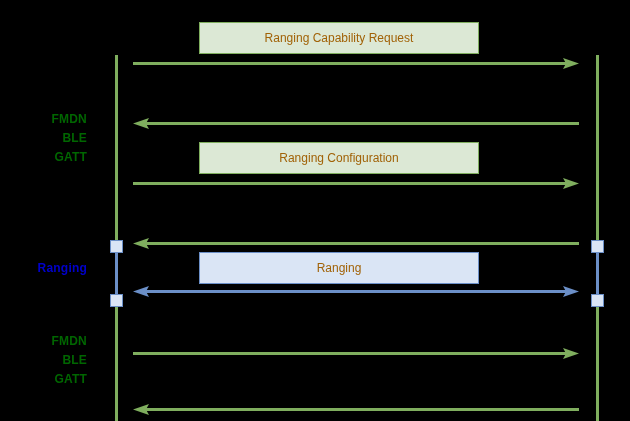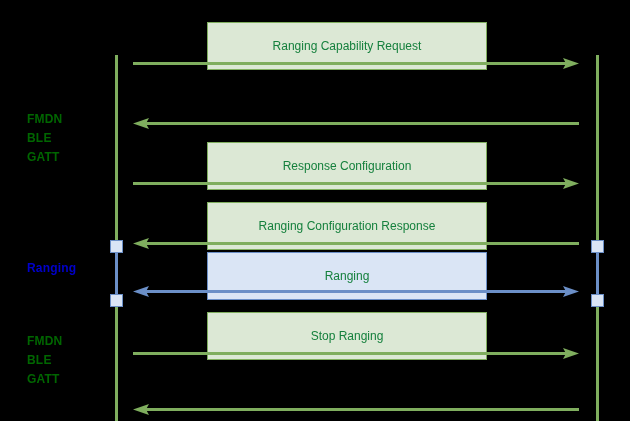--- a/index.html
+++ b/index.html
@@ -19,42 +19,42 @@
   
   .lifeline {
     position: absolute;
     width: 3px;
     background: #7FAE5E;
   }
 
   
   .phase-label {
     position: absolute;
-    text-align: left;
+    text-align: right;
     font-size: 12px;
     font-weight: bold;
     line-height: 19px;
     white-space: pre-line;
     letter-spacing: 0.2px;
   }
   .phase-label.green { color: #006600; }
   .phase-label.blue  { color: #0000CC; }
 
   
   .msg-box {
     position: absolute;
-    left: 207px;
+    left: 199px;
     width: 280px;
-    height: 48px;
+    height: 32px;
     box-sizing: border-box;
     display: flex;
     align-items: center;
     justify-content: center;
     font-size: 12px;
-    color: #15803d;
+    color: #a16207;
   }
   .msg-box.green {
     background: #DCE8D5;
     border: 1px solid #7FAE5E;
   }
   .msg-box.blue {
     background: #DAE5F5;
     border: 1px solid #6B8FC7;
   }
 
@@ -106,29 +106,28 @@
     </svg>
   </div>
 
   <div class="arrow" style="left:133px; top:118px; width:446px;">
     <svg width="446" height="11" viewBox="0 0 446 11">
       <line x1="12" y1="5.5" x2="446" y2="5.5" stroke="#7FAE5E" stroke-width="3"></line>
       <polygon points="0,5.5 16,0 13,5.5 16,11" fill="#7FAE5E"></polygon>
     </svg>
   </div>
 
-  <div class="msg-box green" style="top:142px;">Response Configuration</div>
+  <div class="msg-box green" style="top:142px;">Ranging Configuration</div>
   <div class="arrow" style="left:133px; top:178px; width:446px;">
     <svg width="446" height="11" viewBox="0 0 446 11">
       <line x1="0" y1="5.5" x2="434" y2="5.5" stroke="#7FAE5E" stroke-width="3"></line>
       <polygon points="446,5.5 430,0 433,5.5 430,11" fill="#7FAE5E"></polygon>
     </svg>
   </div>
 
-  <div class="msg-box green" style="top:202px;">Ranging Configuration Response</div>
   <div class="arrow" style="left:133px; top:238px; width:446px;">
     <svg width="446" height="11" viewBox="0 0 446 11">
       <line x1="12" y1="5.5" x2="446" y2="5.5" stroke="#7FAE5E" stroke-width="3"></line>
       <polygon points="0,5.5 16,0 13,5.5 16,11" fill="#7FAE5E"></polygon>
     </svg>
   </div>
 
   <div class="activation-bar" style="left:115px; top:243px; height:60px;"></div>
   <div class="activation-node" style="left:110px; top:240px;"></div>
   <div class="activation-node" style="left:110px; top:294px;"></div>
@@ -139,21 +138,20 @@
 
   <div class="msg-box blue" style="top:252px;">Ranging</div>
   <div class="arrow" style="left:133px; top:286px; width:446px;">
     <svg width="446" height="11" viewBox="0 0 446 11">
       <line x1="12" y1="5.5" x2="434" y2="5.5" stroke="#6B8FC7" stroke-width="3"></line>
       <polygon points="0,5.5 16,0 13,5.5 16,11" fill="#6B8FC7"></polygon>
       <polygon points="446,5.5 430,0 433,5.5 430,11" fill="#6B8FC7"></polygon>
     </svg>
   </div>
 
-  <div class="msg-box green" style="top:312px;">Stop Ranging</div>
   <div class="arrow" style="left:133px; top:348px; width:446px;">
     <svg width="446" height="11" viewBox="0 0 446 11">
       <line x1="0" y1="5.5" x2="434" y2="5.5" stroke="#7FAE5E" stroke-width="3"></line>
       <polygon points="446,5.5 430,0 433,5.5 430,11" fill="#7FAE5E"></polygon>
     </svg>
   </div>
 
   <div class="arrow" style="left:133px; top:404px; width:446px;">
     <svg width="446" height="11" viewBox="0 0 446 11">
       <line x1="12" y1="5.5" x2="446" y2="5.5" stroke="#7FAE5E" stroke-width="3"></line>

